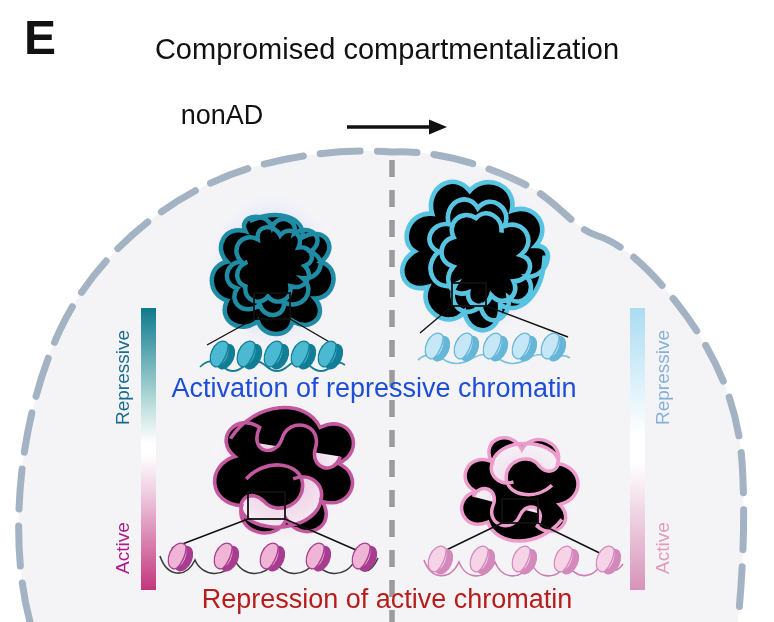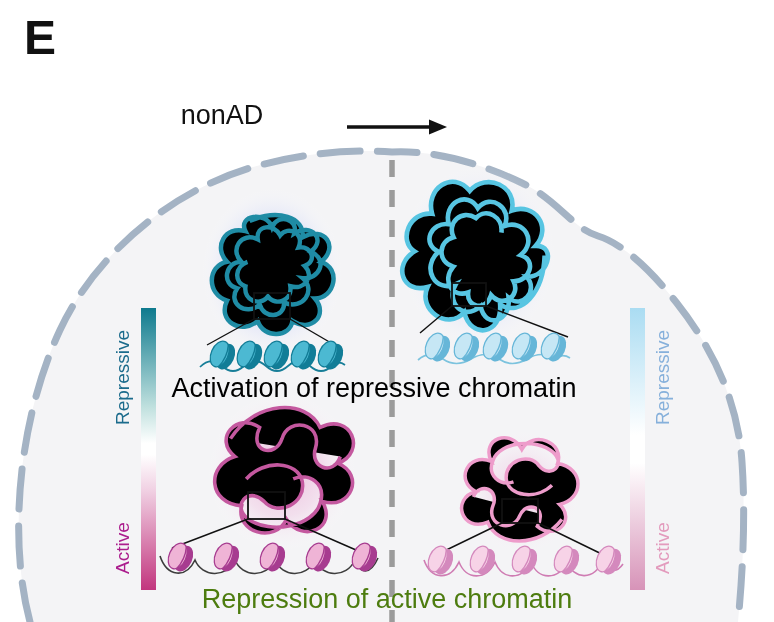--- a/index.html
+++ b/index.html
@@ -5,22 +5,22 @@
   html,body{margin:0;padding:0;background:#fff;}
   #fig{position:relative;width:774px;height:622px;background:#fff;overflow:hidden;
        font-family:"Liberation Sans",sans-serif;}
   #art{position:absolute;left:0;top:0;}
   .txt{position:absolute;text-align:center;color:#111;line-height:1.08;}
   .panel-label{left:24px;top:12px;font-size:48px;font-weight:bold;text-align:left;}
   .title1{left:0;top:34px;width:774px;font-size:29px;}
   .title2{left:0;top:67px;width:774px;font-size:29px;}
   .cond-left{left:122px;top:101px;width:200px;font-size:27px;text-align:center;}
   .cond-right{left:453px;top:101px;width:200px;font-size:27px;}
-  .caption-top{left:0;top:374px;width:748px;font-size:27px;color:#000000;}
-  .caption-bottom{left:0;top:585px;width:774px;font-size:27px;color:#4d7c0f;}
+  .caption-top{left:0;top:374px;width:748px;font-size:27px;color:#1d4ed8;}
+  .caption-bottom{left:0;top:585px;width:774px;font-size:27px;color:#b91c1c;}
   .vlabel{position:absolute;writing-mode:vertical-rl;transform:rotate(180deg);
           font-size:19px;display:flex;align-items:center;justify-content:center;}
   .vl-rep-l{left:110px;top:300px;width:26px;height:155px;color:#1b6b8c;}
   .vl-act-l{left:110px;top:492px;width:26px;height:112px;color:#ab1d8d;}
   .vl-rep-r{left:650px;top:300px;width:26px;height:155px;color:#86b0db;}
   .vl-act-r{left:650px;top:492px;width:26px;height:112px;color:#e39bbd;}
   .nb{fill:var(--dark);}
   .nf{fill:var(--light);stroke:var(--dark);stroke-width:1.3px;}
   .ns{fill:none;stroke:var(--dark);stroke-width:1.4px;}
   .zoombox{fill:none;stroke:#111;stroke-width:1.8px;}
@@ -169,20 +169,21 @@
       <use href="#nuc" x="524" y="560"></use>
         <use href="#nuc" x="566" y="560"></use>
       <use href="#nuc" x="608" y="560"></use>
     </g>
 
     <rect x="141" y="308" width="15" height="282" fill="url(#barL)"></rect>
     <rect x="630" y="308" width="15" height="282" fill="url(#barR)"></rect>
   </svg>
 
   <div class="txt panel-label">E</div>
+  <div class="txt title1">Compromised compartmentalization</div>
   <div class="txt cond-left">nonAD</div>
   <div class="txt caption-top">Activation of repressive chromatin</div>
   <div class="txt caption-bottom">Repression of active chromatin</div>
 
   <div class="vlabel vl-rep-l">Repressive</div>
   <div class="vlabel vl-act-l">Active</div>
   <div class="vlabel vl-rep-r">Repressive</div>
   <div class="vlabel vl-act-r">Active</div>
 
 </div>

